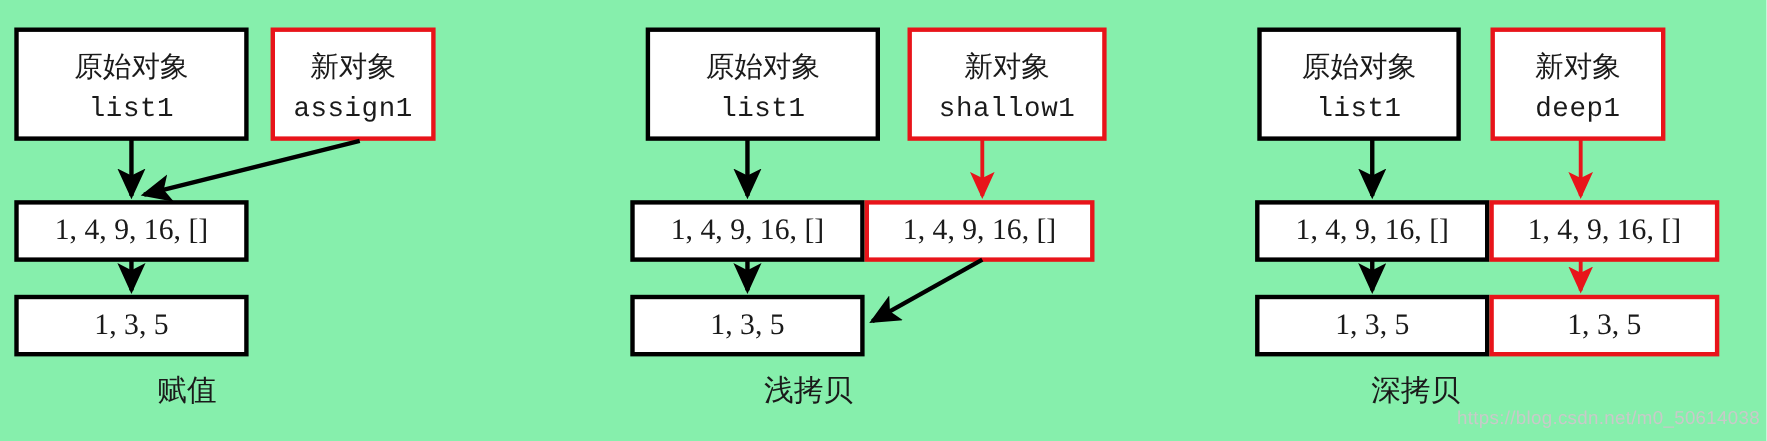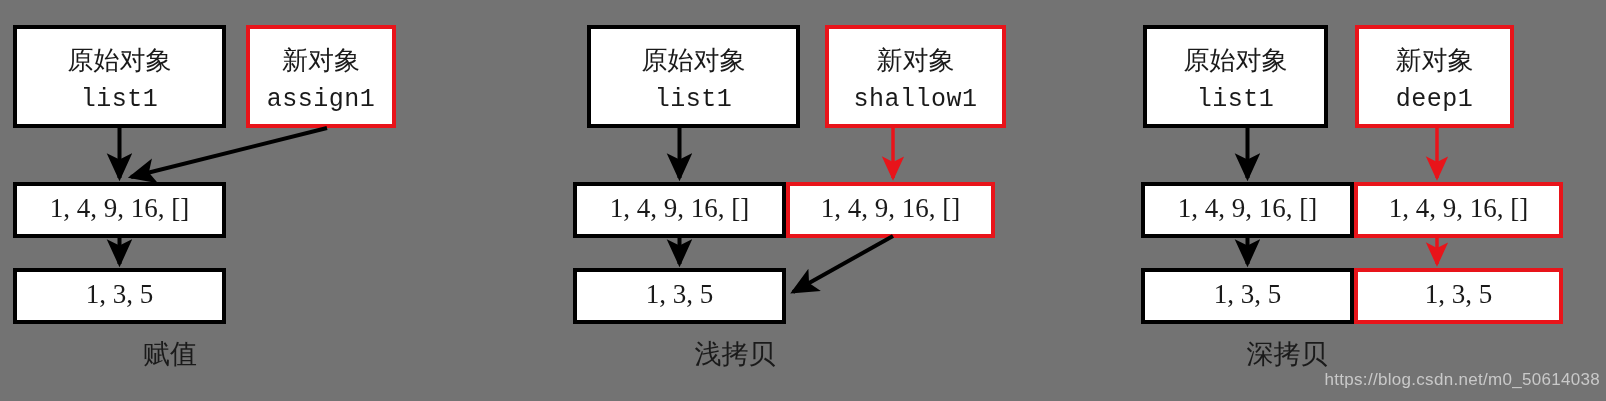--- a/index.html
+++ b/index.html
@@ -10,21 +10,21 @@
   body {
     width: 1606px;
     height: 401px;
     font-family: "Liberation Serif", "DejaVu Serif", serif;
     overflow: hidden;
   }
   #canvas {
     position: relative;
     width: 1606px;
     height: 401px;
-    background: #737373;
+    background: #86efac;
   }
   svg.diagram {
     position: absolute;
     top: 0;
     left: 0;
     width: 1606px;
     height: 401px;
   }
   .box-rect {
     fill: #ffffff;

